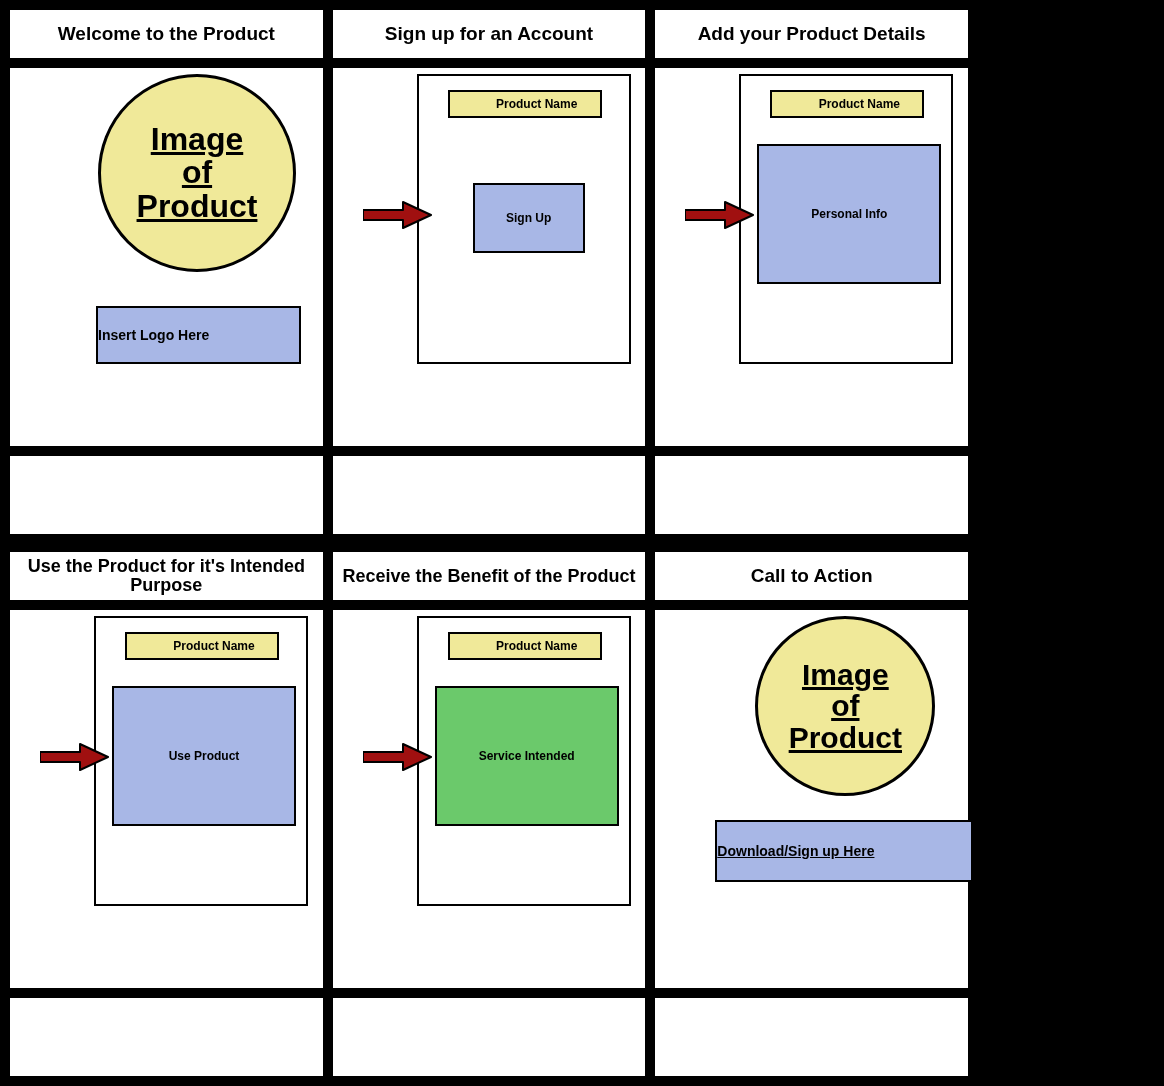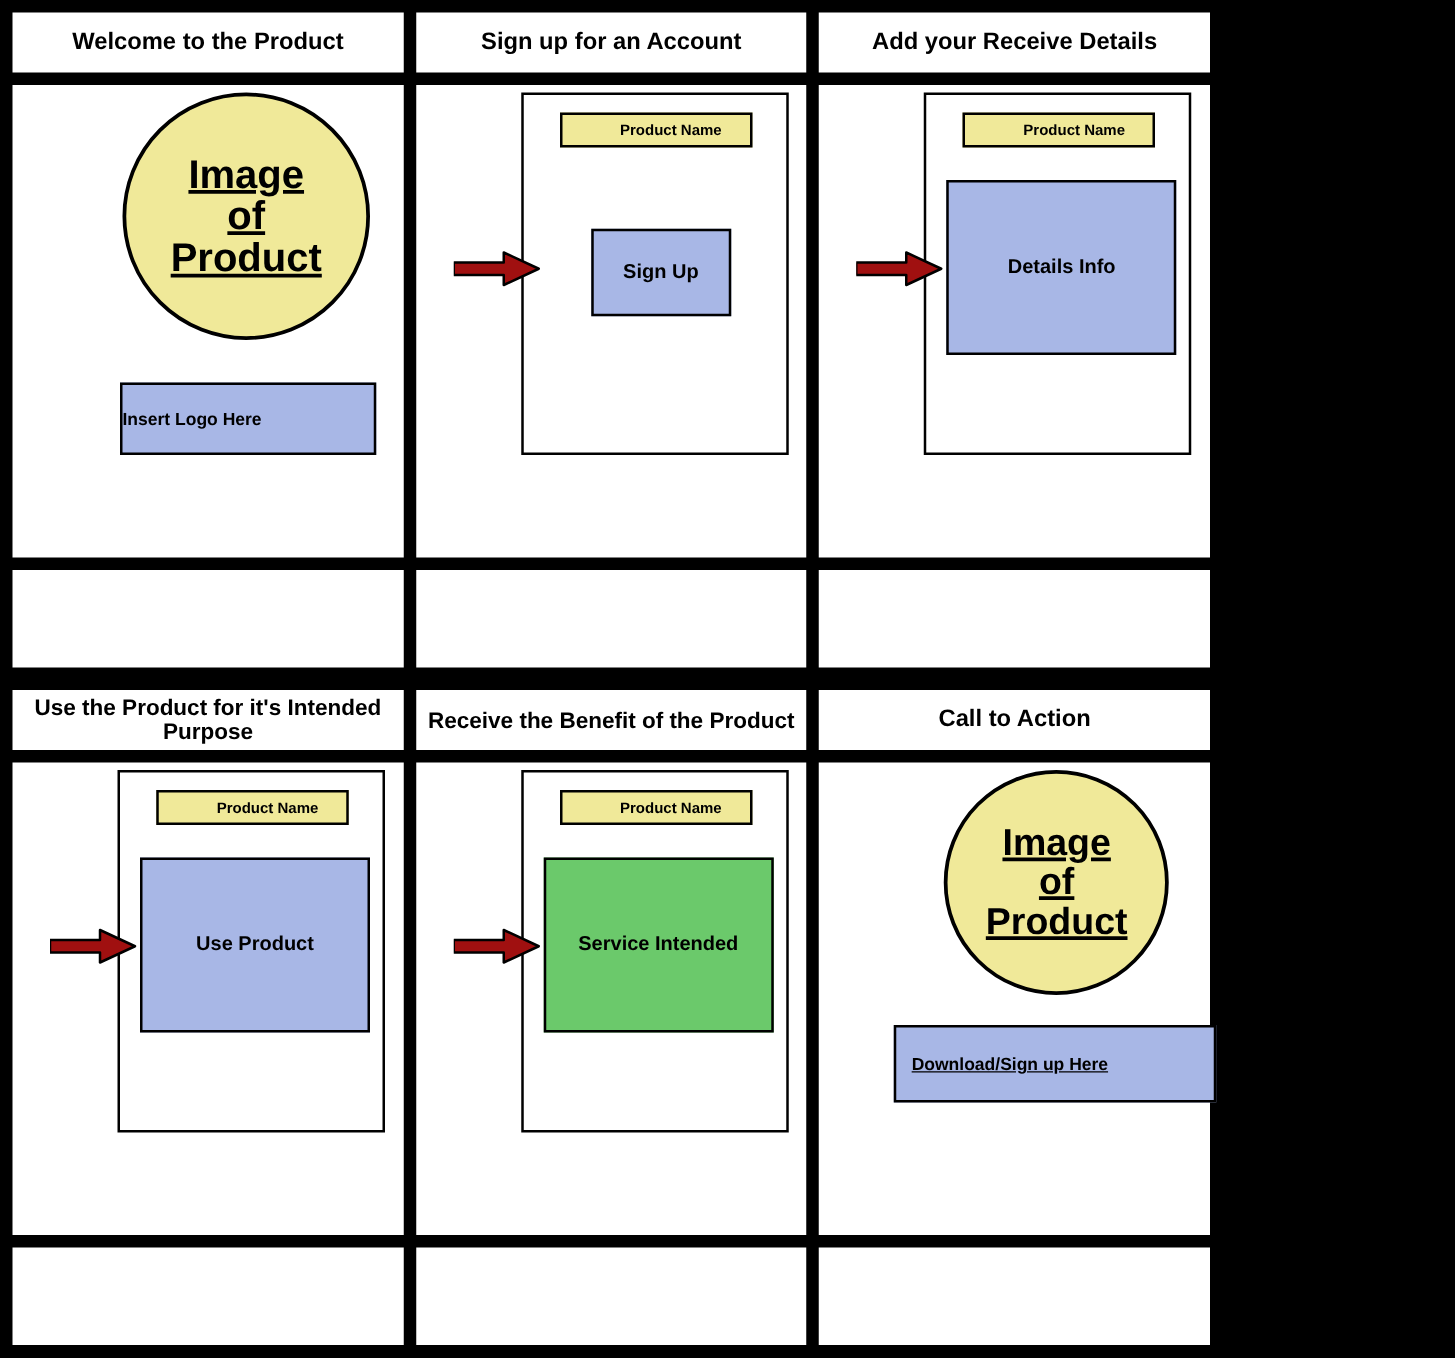--- a/index.html
+++ b/index.html
@@ -88,31 +88,31 @@
     font-size: 12px;
     padding-left: 24px;
   }
   .action-box {
     position: absolute;
     border: 2px solid #000;
     display: flex;
     align-items: center;
     justify-content: center;
     font-weight: 700;
-    font-size: 16px;
+    font-size: 12px;
     text-align: right;
   }
   .blue-box { background: #a8b7e6; }
   .green-box { background: #6bc96b; }
   .arrow {
     position: absolute;
     width: 70px;
     height: 30px;
   }
-  .underline { text-decoration: underline; margin-left: 12px; }
+  .underline { text-decoration: underline; }
 
   
 
 </style>
 </head>
 <body>
 
 <div class="grid">
 
   <div class="cell">
@@ -139,28 +139,28 @@
         <span>Sign Up</span>
       </div>
       <svg class="arrow" style="left:30px; top:132px;" viewBox="0 0 70 30">
         <polygon points="0,10 40,10 40,2 68,15 40,28 40,20 0,20" fill="#a01010" stroke="#000" stroke-width="2" stroke-linejoin="round"></polygon>
       </svg>
     </div>
     <div class="footer"></div>
   </div>
 
   <div class="cell">
-    <div class="title-bar">Add your Receive Details</div>
+    <div class="title-bar">Add your Product Details</div>
     <div class="canvas">
       <div class="device" style="left:84px; top:6px; width:214px; height:290px;"></div>
       <div class="pn-bar" style="left:115px; top:22px; width:154px; height:28px;">
         <span>Product Name</span>
       </div>
       <div class="action-box blue-box" style="left:102px; top:76px; width:184px; height:140px;">
-        <span>Details Info</span>
+        <span>Personal Info</span>
       </div>
       <svg class="arrow" style="left:30px; top:132px;" viewBox="0 0 70 30">
         <polygon points="0,10 40,10 40,2 68,15 40,28 40,20 0,20" fill="#a01010" stroke="#000" stroke-width="2" stroke-linejoin="round"></polygon>
       </svg>
     </div>
     <div class="footer"></div>
   </div>
 
   <div class="cell">
     <div class="title-bar" style="font-size:18px;">Use the Product for it's Intended Purpose</div>

